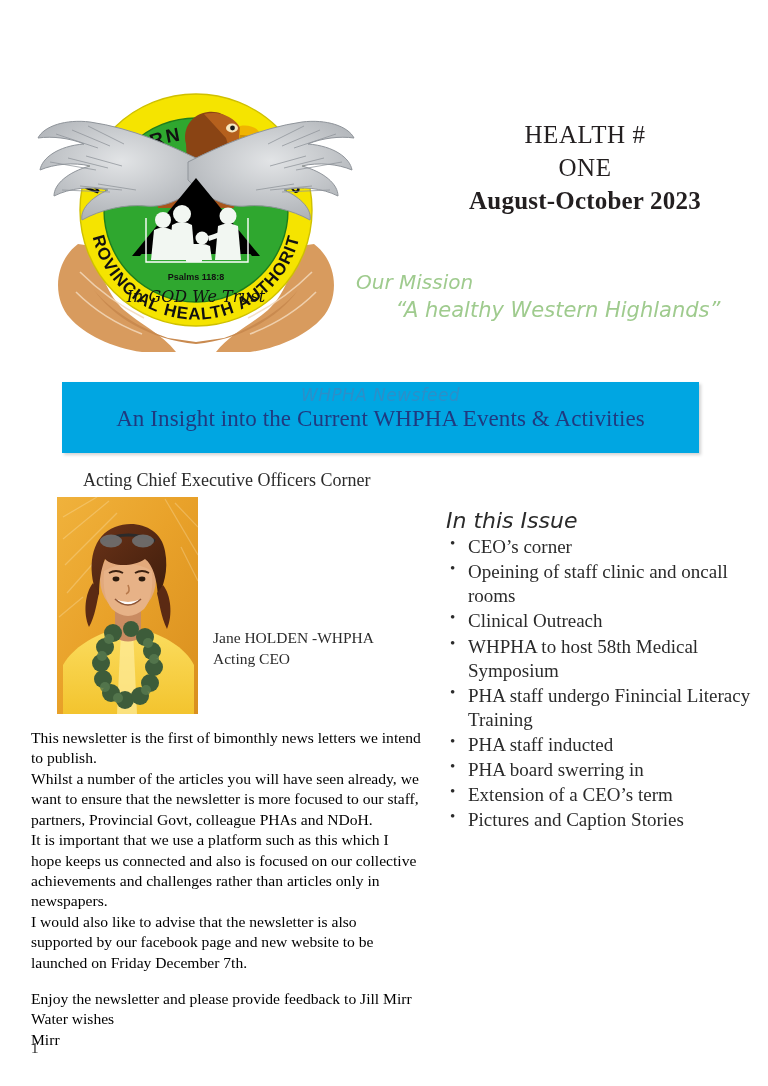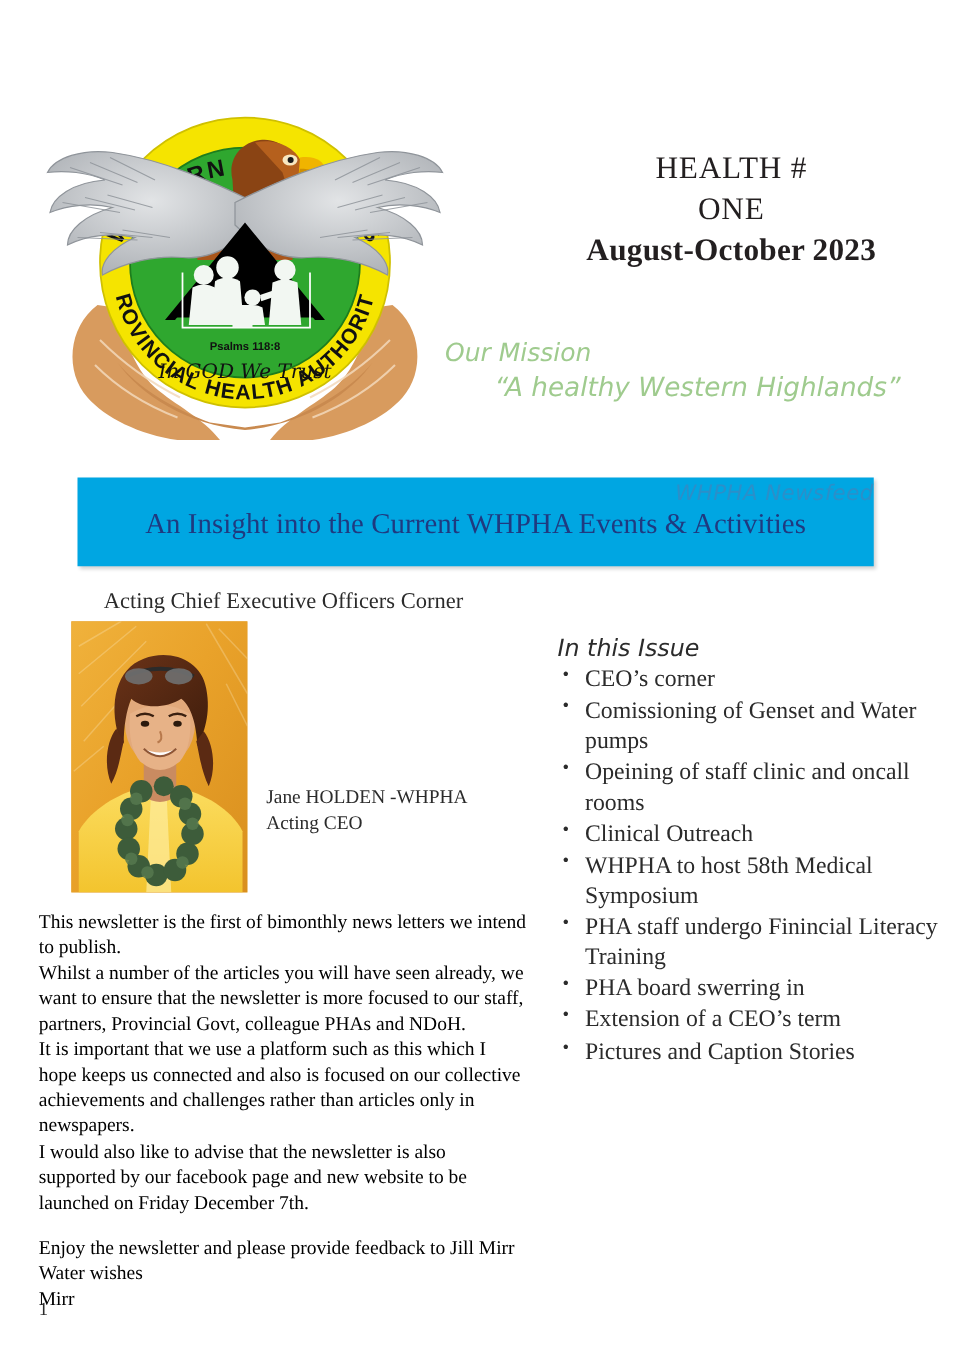--- a/index.html
+++ b/index.html
@@ -67,21 +67,21 @@
     left: 62px;
     top: 382px;
     width: 637px;
     height: 71px;
     background: #00a6e2;
     box-sizing: border-box;
     padding-top: 3px;
     box-shadow: 2px 2px 3px rgba(0,0,0,.18);
   }
   .banner-sub {
-    text-align: right;
+    text-align: center;
     font-family: "DejaVu Sans", sans-serif;
     font-style: italic;
     font-size: 17px;
     color: #2b8fc9;
     letter-spacing: .4px;
     line-height: 1.2;
   }
   .banner-title {
     text-align: center;
     font-size: 23px;
@@ -135,21 +135,21 @@
   
   .issue-list-wrap {
     position: absolute;
     left: 444px;
     top: 508px;
     width: 310px;
   }
   .inthisissue-title {
     font-family: "DejaVu Sans", sans-serif;
     font-style: italic;
-    font-size: 19px;
+    font-size: 22px;
     color: #2b2b2b;
     margin-bottom: 2px;
     margin-left: 2px;
   }
   ul.issue-list {
     margin: 0;
     padding: 0 0 0 24px;
     list-style: none;
   }
   ul.issue-list li {
@@ -388,24 +388,24 @@
   <div class="spacer"></div>
   <p>Enjoy the newsletter and please provide feedback to Jill Mirr</p>
   <p>Water wishes</p>
   <p>Mirr</p>
 </div>
 
 <div class="issue-list-wrap">
   <div class="inthisissue-title">In this Issue</div>
   <ul class="issue-list">
     <li>CEO’s corner</li>
-    <li>Comissioning of Genset and Water pumps</li>
     <li>Opeining of staff clinic and oncall rooms</li>
     <li>Clinical Outreach</li>
     <li>WHPHA to host 58th Medical Symposium</li>
     <li>PHA staff undergo Finincial Literacy Training</li>
+    <li>PHA staff inducted</li>
     <li>PHA board swerring in</li>
     <li>Extension of a CEO’s term</li>
     <li>Pictures and Caption Stories</li>
   </ul>
 </div>
 
 <div class="page-number">1</div>
 
 </body></html>

